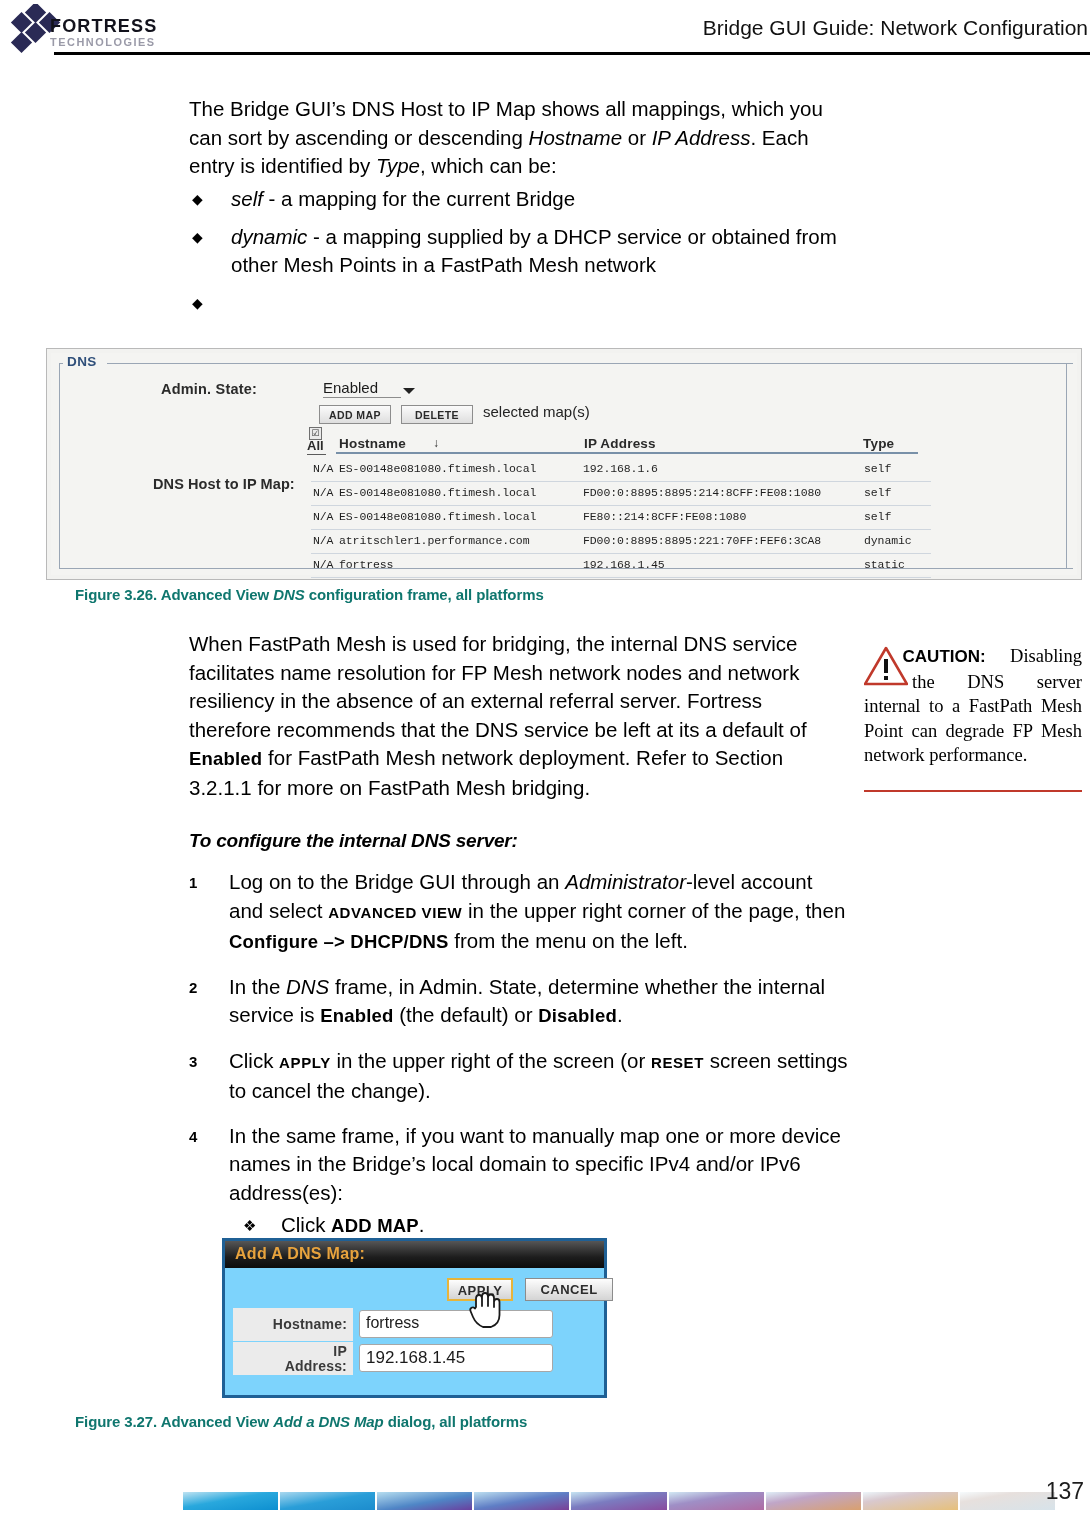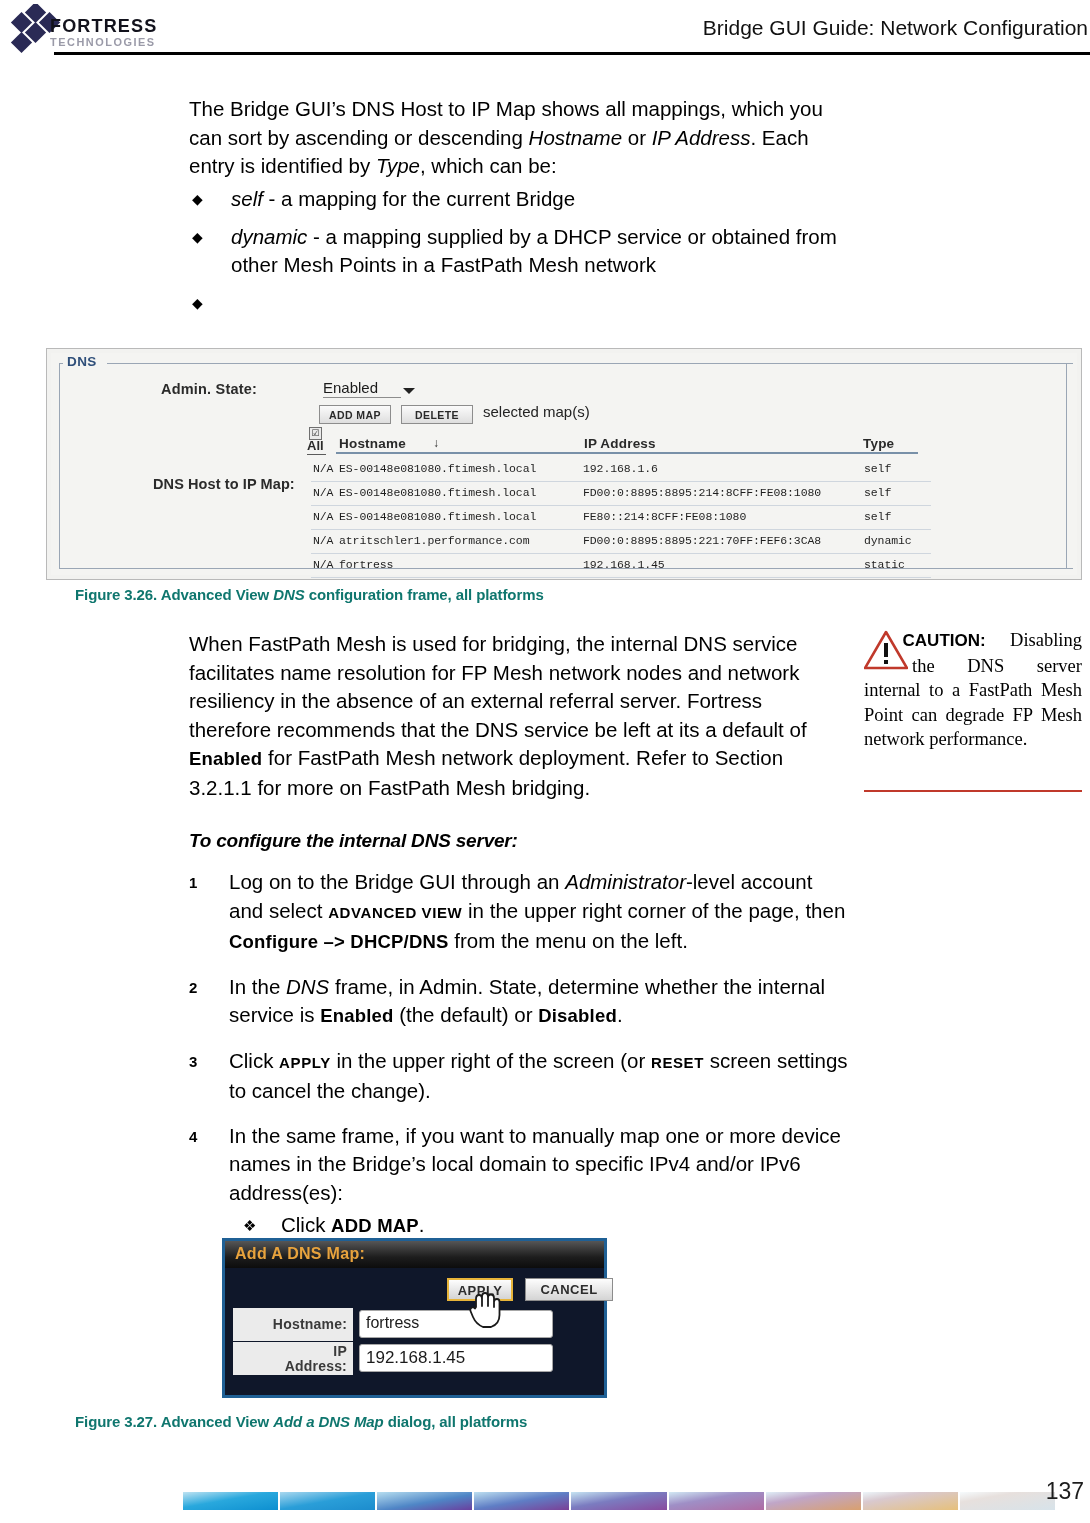--- a/index.html
+++ b/index.html
@@ -305,20 +305,21 @@
     left: 864px;
     top: 628px;
     width: 218px;
   }
   .caution-text {
     font-family: "Liberation Serif", serif;
     font-size: 18.5px;
     line-height: 24.5px;
     text-align: justify;
     color: #000;
+    margin-top: 16px;
   }
   .caution-text b {
     font-family: "Liberation Sans", sans-serif;
     font-weight: bold;
     font-size: 17px;
   }
   .caution-icon {
     float: left;
     width: 44px;
     height: 40px;
@@ -380,21 +381,21 @@
     line-height: 29px;
   }
 
   
   .fig327 {
     position: absolute;
     left: 222px;
     top: 1238px;
     width: 385px;
     height: 160px;
-    background: #0f172a;
+    background: #7dd3fc;
     border-left: 3px solid #1f6095;
     border-right: 3px solid #1f6095;
     border-bottom: 3px solid #1f6095;
     box-sizing: border-box;
   }
   .dlg-titlebar {
     position: absolute;
     left: 0; top: 0;
     width: 100%;
     height: 27px;

